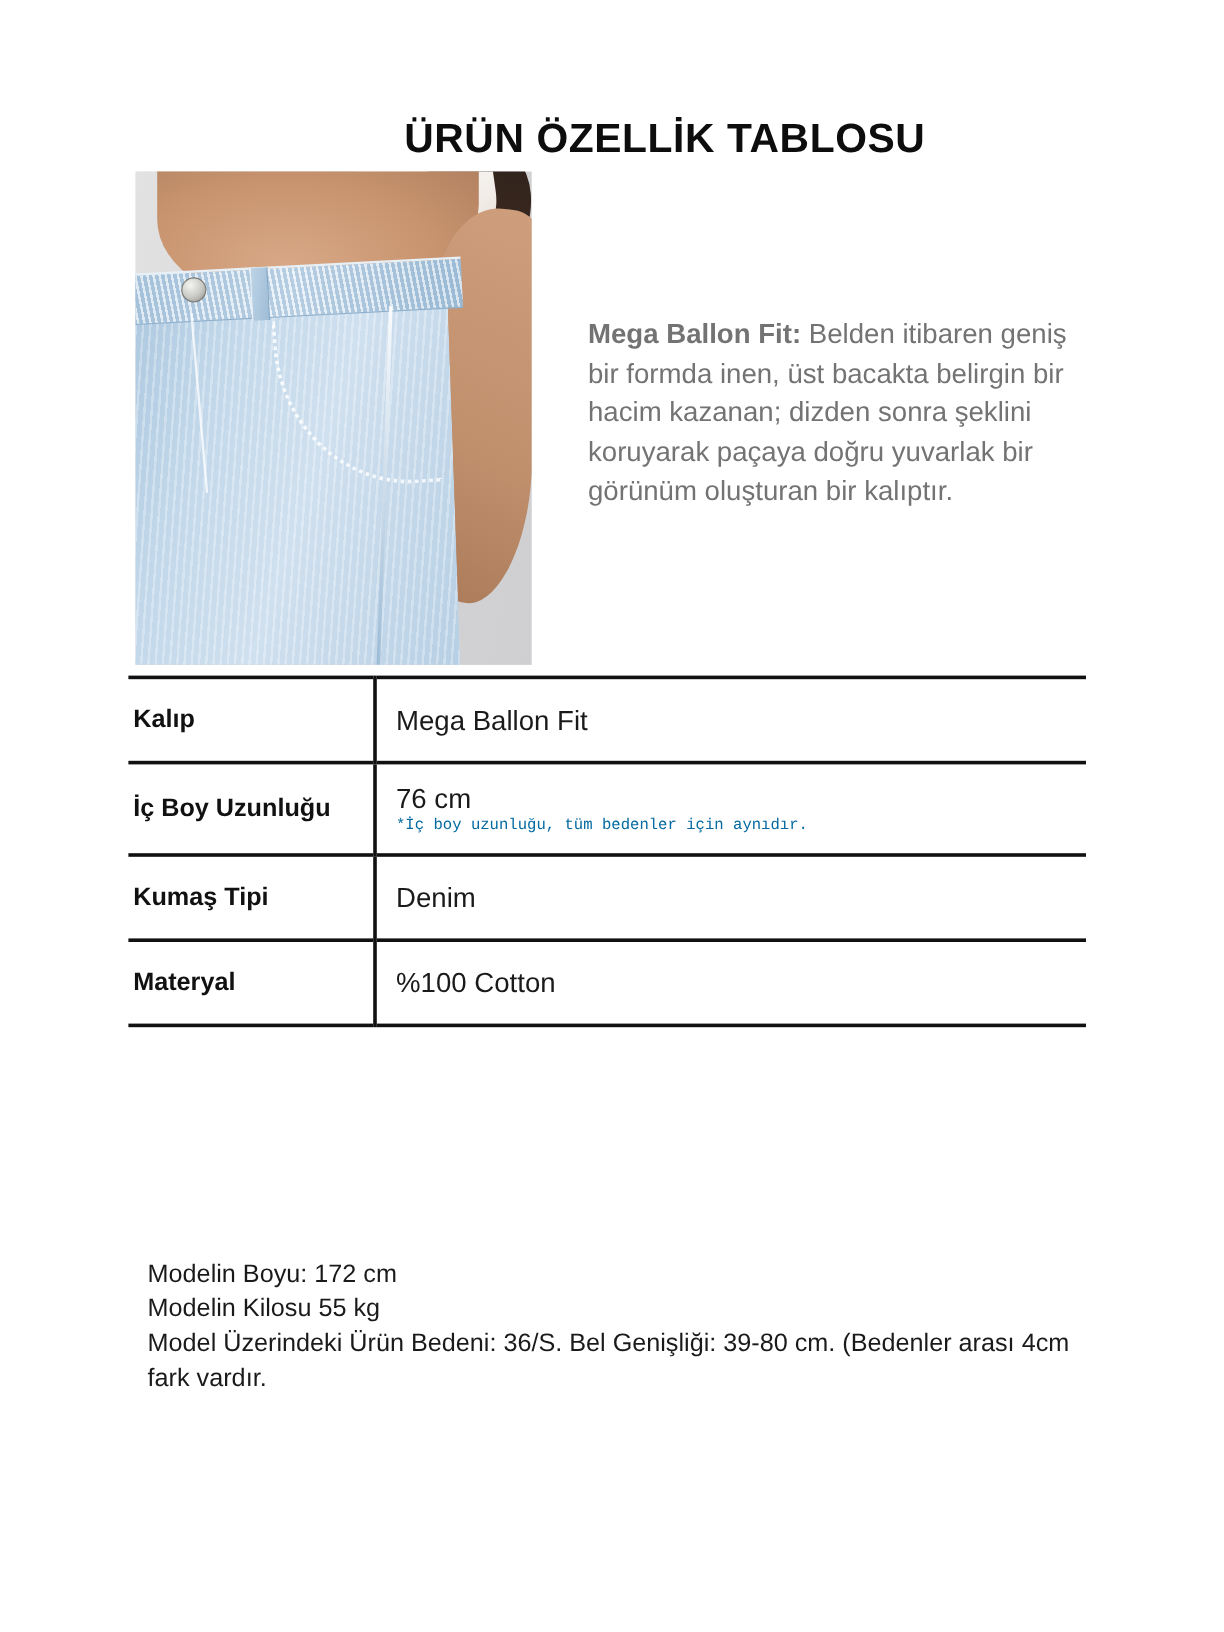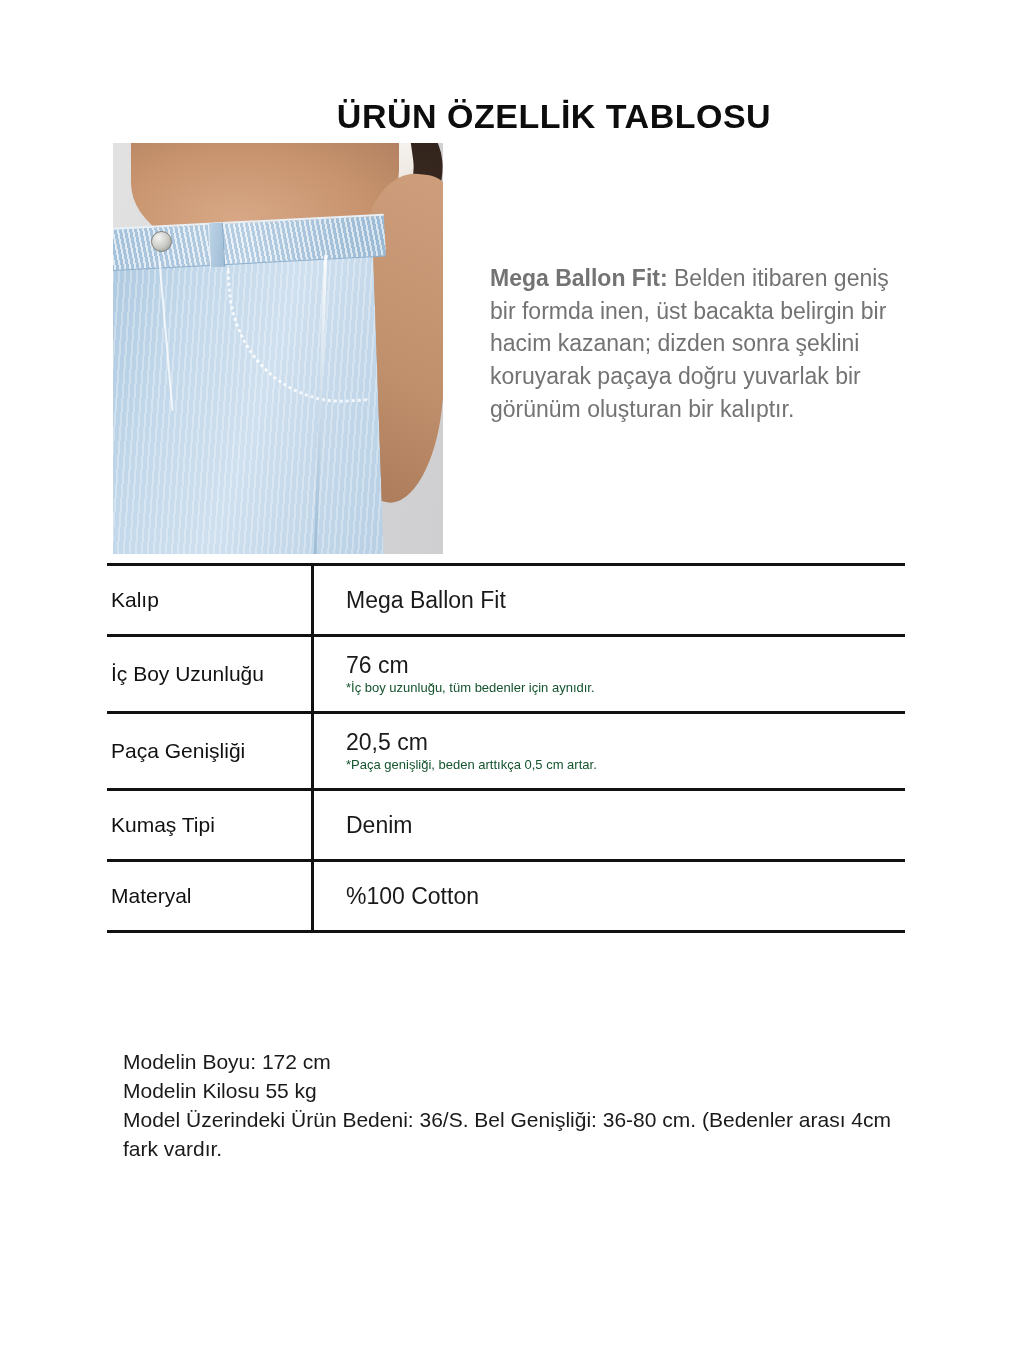--- a/index.html
+++ b/index.html
@@ -193,45 +193,46 @@
   .spec-table tr:last-child {
     border-bottom: 3px solid #111111;
   }
   .spec-table td {
     vertical-align: middle;
     padding: 0 0 0 4px;
   }
   .spec-table td.label {
     width: 200px;
     font-size: 21px;
-    font-weight: normal;
+    font-weight: bold;
     border-right: 3px solid #111111;
     height: 68px;
     padding-left: 4px;
   }
   .spec-table td.value {
-    padding-left: 32px;
+    padding-left: 16px;
     font-size: 23px;
     color: #1a1a1a;
   }
   .spec-table tr.tall td.label,
   .spec-table tr.tall td.value {
     height: 74px;
   }
   .value .main-value {
     display: block;
     font-size: 23px;
     line-height: 1.15;
   }
   .value .note {
     display: block;
     font-size: 13px;
-    color: #14532d;
+    color: #0369a1;
     margin-top: 2px;
     line-height: 1.2;
+    font-family: Liberation Mono, monospace;
   }
 
   
   .footer-notes {
     position: absolute;
     left: 123px;
     top: 1048px;
     width: 790px;
     font-size: 21px;
     line-height: 1.38;
@@ -271,41 +272,34 @@
       <td class="label">Kalıp</td>
       <td class="value">
         <span class="main-value">Mega Ballon Fit</span>
       </td>
     </tr>
     <tr class="tall">
       <td class="label">İç Boy Uzunluğu</td>
       <td class="value">
         <span class="main-value">76 cm</span>
         <span class="note">*İç boy uzunluğu, tüm bedenler için aynıdır.</span>
-      </td>
-    </tr>
-    <tr class="tall">
-      <td class="label">Paça Genişliği</td>
-      <td class="value">
-        <span class="main-value">20,5 cm</span>
-        <span class="note">*Paça genişliği, beden arttıkça 0,5 cm artar.</span>
       </td>
     </tr>
     <tr>
       <td class="label">Kumaş Tipi</td>
       <td class="value">
         <span class="main-value">Denim</span>
       </td>
     </tr>
     <tr>
       <td class="label">Materyal</td>
       <td class="value">
         <span class="main-value">%100 Cotton</span>
       </td>
     </tr>
   </tbody>
 </table>
 
 <div class="footer-notes">
   <p>Modelin Boyu: 172 cm</p>
   <p>Modelin Kilosu 55 kg</p>
-  <p>Model Üzerindeki Ürün Bedeni: 36/S. Bel Genişliği: 36-80 cm. (Bedenler arası 4cm fark vardır.</p>
+  <p>Model Üzerindeki Ürün Bedeni: 36/S. Bel Genişliği: 39-80 cm. (Bedenler arası 4cm fark vardır.</p>
 </div>
 
 </body></html>

